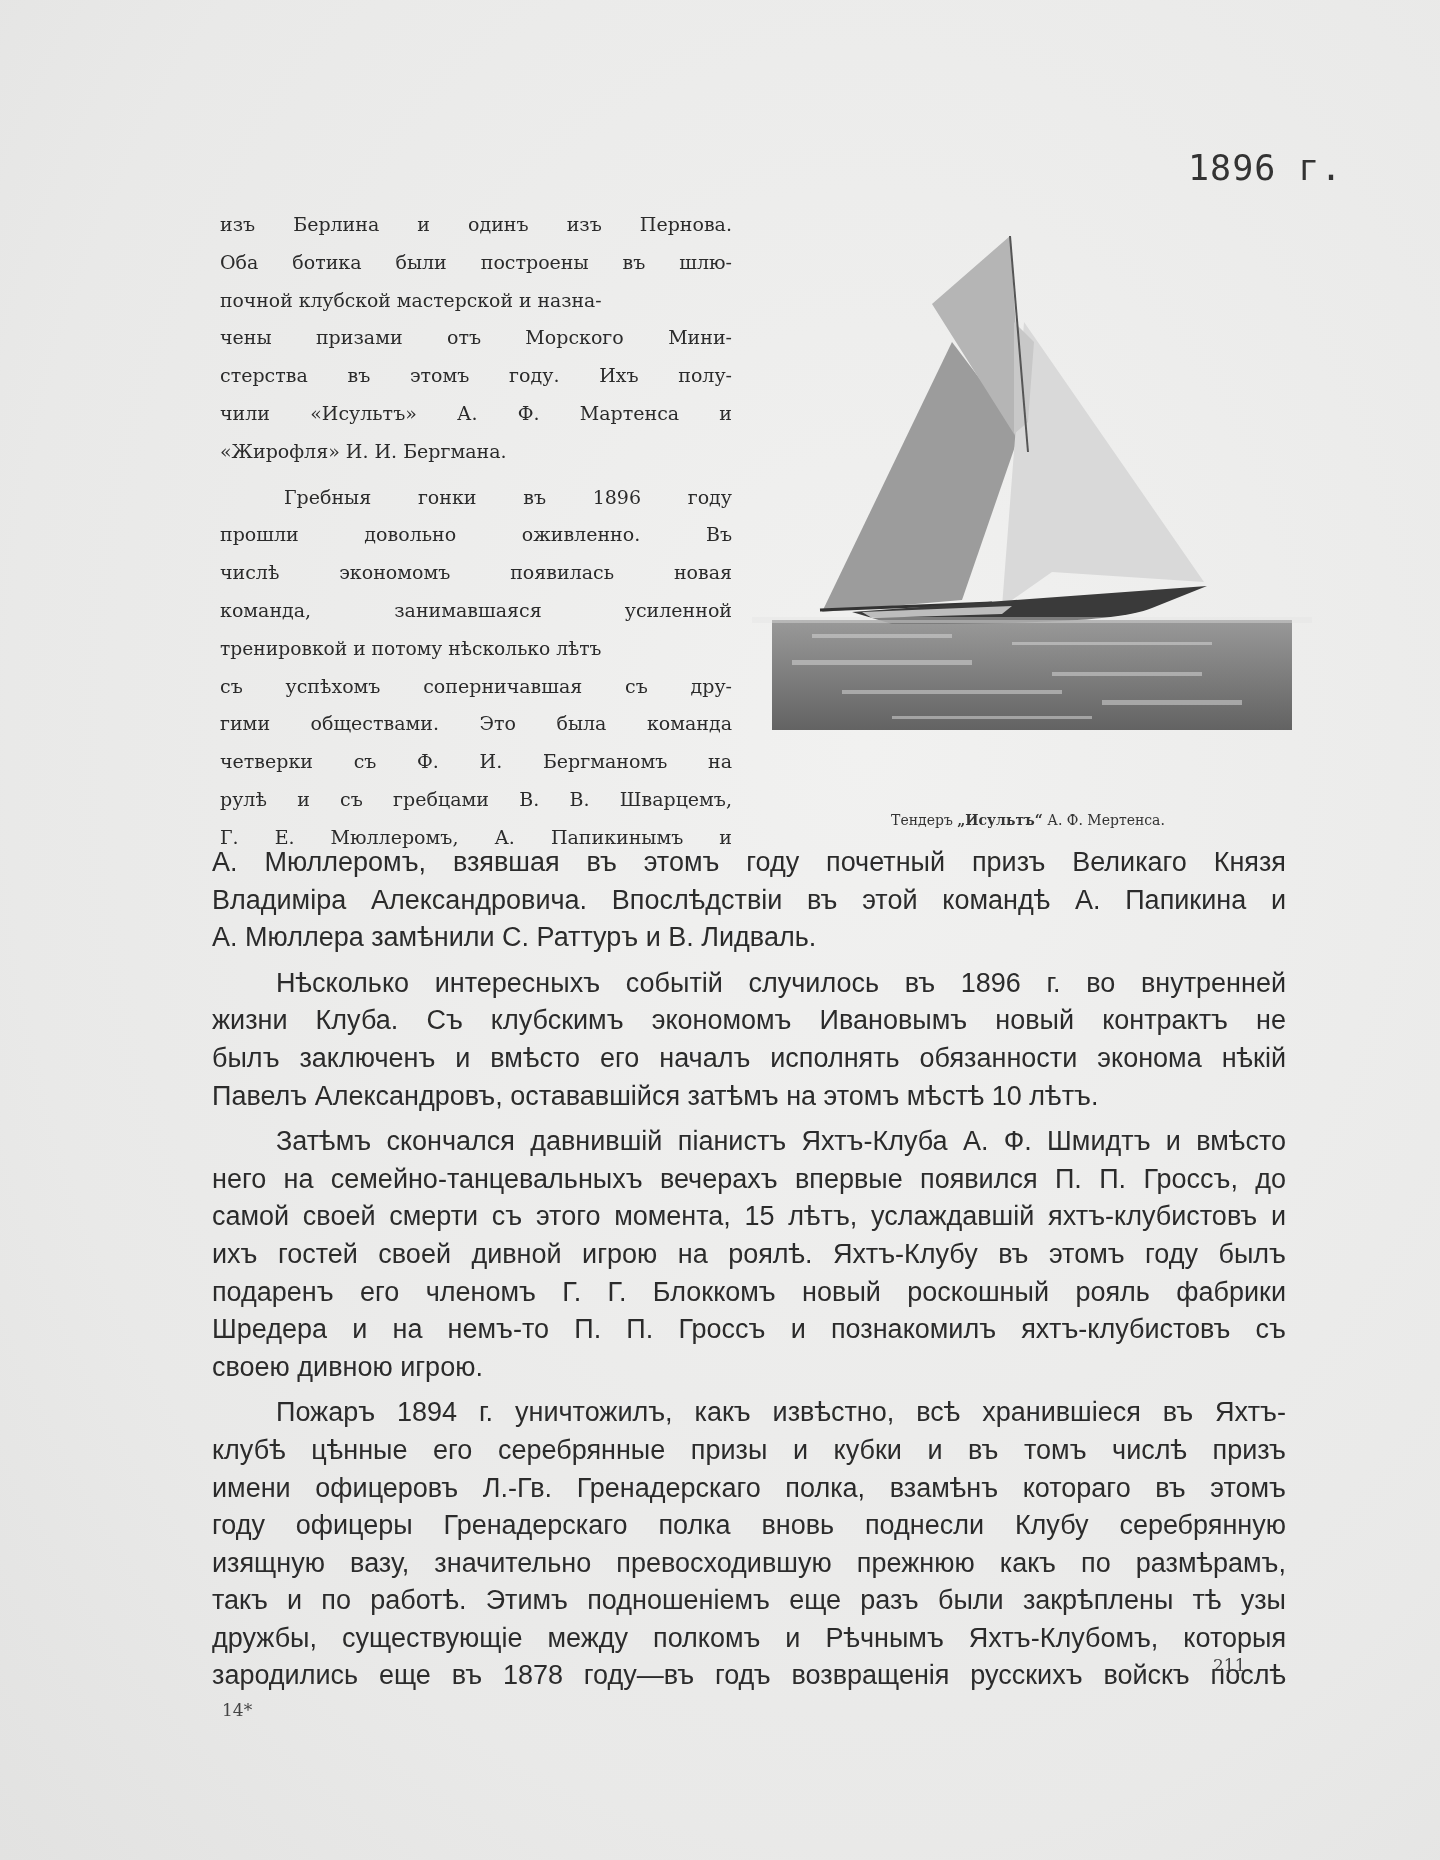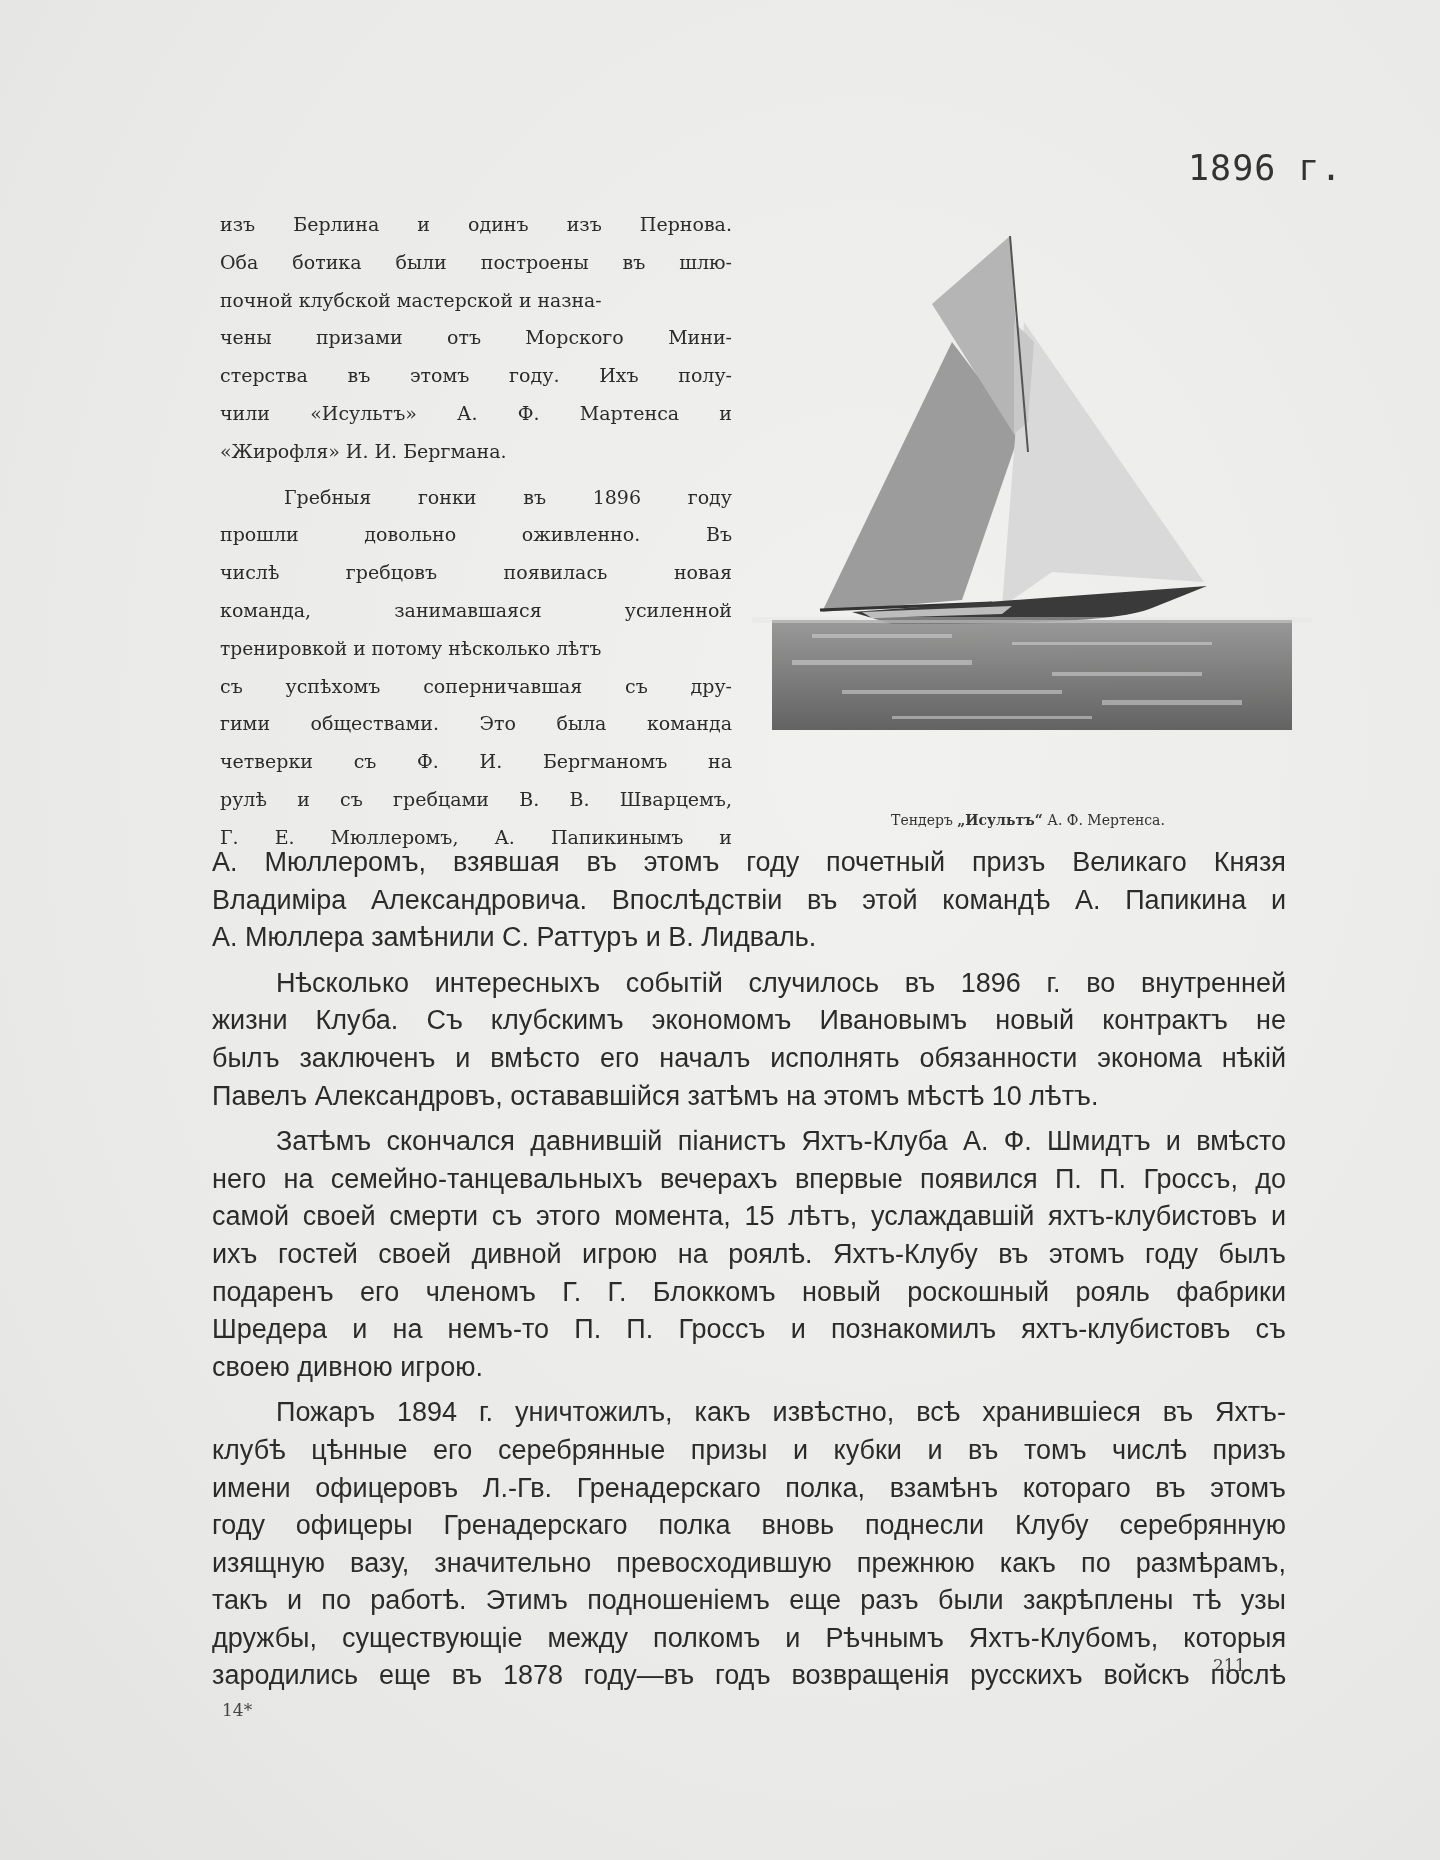--- a/index.html
+++ b/index.html
@@ -58,21 +58,21 @@
   <div class="col-left">
     <span class="line" style="white-space: nowrap;">изъ Берлина и одинъ изъ Пернова.</span>
     <span class="line" style="white-space: nowrap;">Оба ботика были построены въ шлю-</span>
     <span class="line" style="white-space: nowrap; display: block; transform: scaleX(0.989641); transform-origin: left center; width: 517.359px; text-align-last: left;">почной клубской мастерской и назна-</span>
     <span class="line" style="white-space: nowrap;">чены призами отъ Морского Мини-</span>
     <span class="line" style="white-space: nowrap;">стерства въ этомъ году. Ихъ полу-</span>
     <span class="line" style="white-space: nowrap;">чили «Исультъ» А. Ф. Мартенса и</span>
     <span class="line last" style="white-space: nowrap;">«Жирофля» И. И. Бергмана.</span>
     <span class="line indent" style="white-space: nowrap;">Гребныя гонки въ 1896 году</span>
     <span class="line" style="white-space: nowrap;">прошли довольно оживленно. Въ</span>
-    <span class="line" style="white-space: nowrap;">числѣ гребцовъ появилась новая</span>
+    <span class="line" style="white-space: nowrap;">числѣ экономомъ появилась новая</span>
     <span class="line" style="white-space: nowrap;">команда, занимавшаяся усиленной</span>
     <span class="line" style="white-space: nowrap; display: block; transform: scaleX(0.98249); transform-origin: left center; width: 521.125px; text-align-last: left;">тренировкой и потому нѣсколько лѣтъ</span>
     <span class="line" style="white-space: nowrap;">съ успѣхомъ соперничавшая съ дру-</span>
     <span class="line" style="white-space: nowrap;">гими обществами. Это была команда</span>
     <span class="line" style="white-space: nowrap;">четверки съ Ф. И. Бергманомъ на</span>
     <span class="line" style="white-space: nowrap;">рулѣ и съ гребцами В. В. Шварцемъ,</span>
     <span class="line" style="white-space: nowrap;">Г. Е. Мюллеромъ, А. Папикинымъ и</span>
   </div>
 
   <div class="figure">

